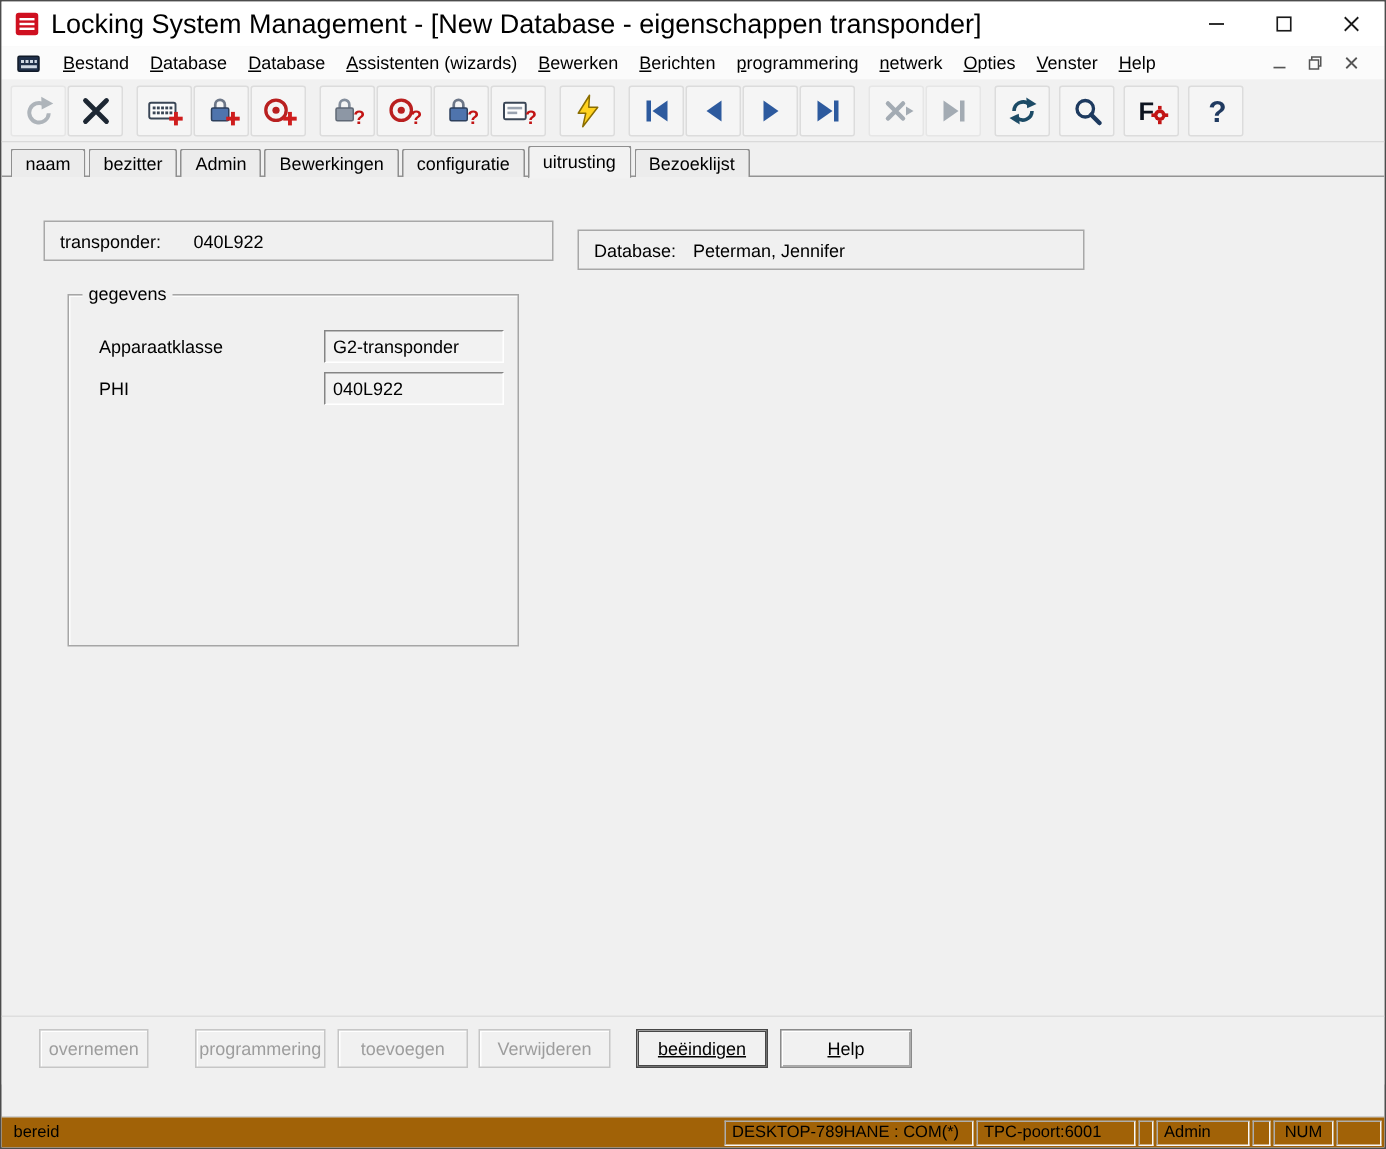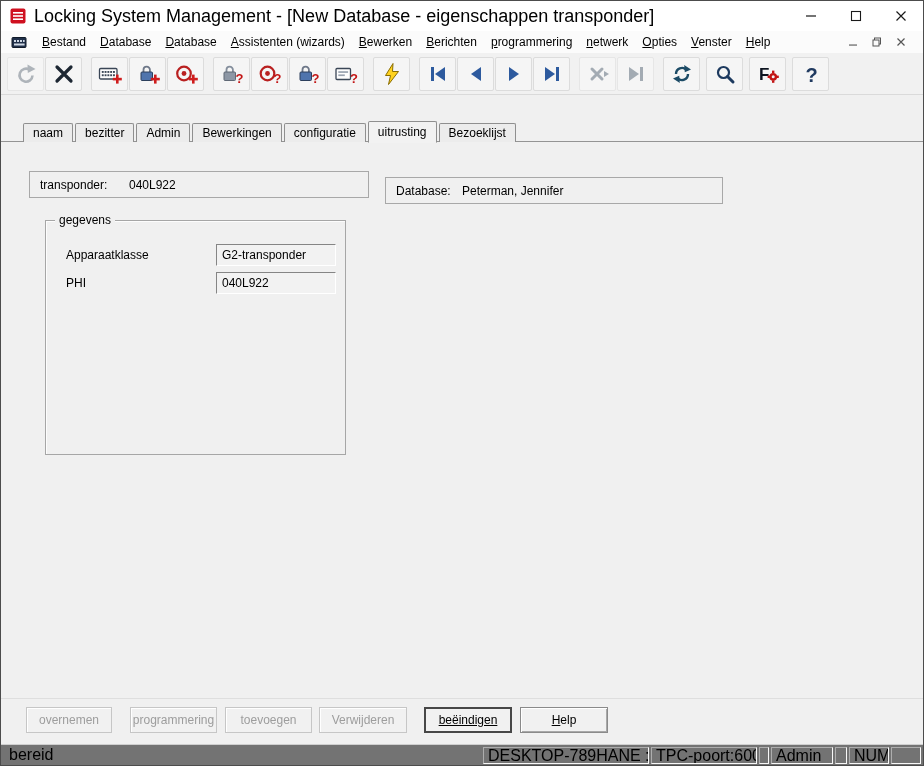--- a/index.html
+++ b/index.html
@@ -24,21 +24,21 @@
   
   .toolbar{height:42px;background:#f1f1f1;border-bottom:1px solid #dadada;display:flex;align-items:center;padding-left:6px;flex:0 0 auto;}
   .tb-btn{width:37px;height:34px;display:flex;align-items:center;justify-content:center;border:1px solid #dcdcdc;background:#f5f5f5;border-radius:2px;margin-right:1px;flex:0 0 auto;}
   .tb-btn.disabled{border-color:#e6e6e6;}
   .tb-btn svg{width:24px;height:24px;display:block;}
   .tb-gap{width:8px;flex:0 0 auto;}
   .tb-gap-s{width:5px;flex:0 0 auto;}
   svg text{font-family:"Liberation Sans",sans-serif;}
 
   
-  .tabstrip{height:23px;position:relative;display:flex;align-items:flex-end;padding-left:22px;background:#f0f0f0;flex:0 0 auto;margin-top:24px;}
+  .tabstrip{height:23px;position:relative;display:flex;align-items:flex-end;padding-left:6px;background:#f0f0f0;flex:0 0 auto;}
   .tabstrip::after{content:"";position:absolute;left:0;right:0;bottom:0;border-bottom:1px solid #949494;}
   .tab{height:19px;line-height:18px;padding:0 9px;border:1px solid #8f8f8f;border-bottom:none;border-radius:2px 2px 0 0;background:#ececec;margin-right:2px;position:relative;z-index:1;white-space:nowrap;}
   .tab.active{height:22px;line-height:21px;background:#f2f2f2;z-index:3;margin-bottom:-1px;border-bottom:1px solid #f2f2f2;}
 
   
   .content{flex:1;position:relative;background:#f0f0f0;}
   .inline-frame{position:absolute;height:27px;border:1px solid #a8a8a8;display:flex;align-items:center;background:#f0f0f0;}
   .frame-transponder{left:28px;top:29px;width:340px;gap:12px;}
   .frame-bezitter{left:384px;top:35px;width:338px;}
   .frame-label{padding-left:10px;flex:0 0 auto;}
@@ -52,29 +52,29 @@
   .field-label{position:absolute;left:20px;top:4px;}
   .field-input{position:absolute;left:170px;top:0;width:120px;height:22px;background:#f2f2f2;border:1px solid;border-color:#858585 #ffffff #ffffff #858585;padding:0 5px;font:12px "Liberation Sans",sans-serif;color:#000;}
 
   
   .footer{height:46px;position:relative;background:#f0f0f0;border-top:1px solid #dedede;flex:0 0 auto;}
   .fbtn{position:absolute;top:8px;height:26px;background:#f1f1f1;border:1px solid #8a8a8a;box-shadow:inset 1px 1px 0 #ffffff, inset -1px -1px 0 #a8a8a8;font:12px "Liberation Sans",sans-serif;color:#000;text-align:center;}
   .fbtn.disabled{color:#9d9d9d;border-color:#c6c6c6;box-shadow:inset 1px 1px 0 #ffffff;}
   .fbtn.default{border:1px solid #474747;box-shadow:inset 0 0 0 1px #474747;}
   .fbtn .lbl{display:inline-block;}
   .fbtn .lbl.underline-all{text-decoration:underline;}
-  .b-overnemen{left:25px;width:86px;}
+  .b-overnemen{left:25px;width:73px;}
   .b-eigenschappen{left:129px;width:87px;}
   .b-toevoegen{left:224px;width:87px;}
   .b-verwijderen{left:318px;width:88px;}
   .b-beeindigen{left:423px;width:88px;}
   .b-help{left:519px;width:88px;}
 
   
-  .statusbar{height:21px;background:#737373;border-top:1px solid #cfcfcf;display:flex;align-items:center;flex:0 0 auto;font-size:16px;}
+  .statusbar{height:21px;background:#a16207;border-top:1px solid #cfcfcf;display:flex;align-items:center;flex:0 0 auto;font-size:11px;margin-top:21px;}
   .status-left{flex:1;padding-left:8px;white-space:nowrap;}
   .status-panel{height:17px;line-height:15px;margin-left:2px;border:1px solid;border-color:#adadad #f8f8f8 #f8f8f8 #adadad;padding:0 4px;white-space:nowrap;overflow:hidden;flex:0 0 auto;}
   .sp-0{width:166px;}
   .sp-1{width:106px;}
   .sp-2{width:10px;}
   .sp-3{width:62px;}
   .sp-4{width:12px;}
   .sp-5{width:40px;text-align:center;}
   .sp-6{width:30px;margin-right:2px;}
 </style>

